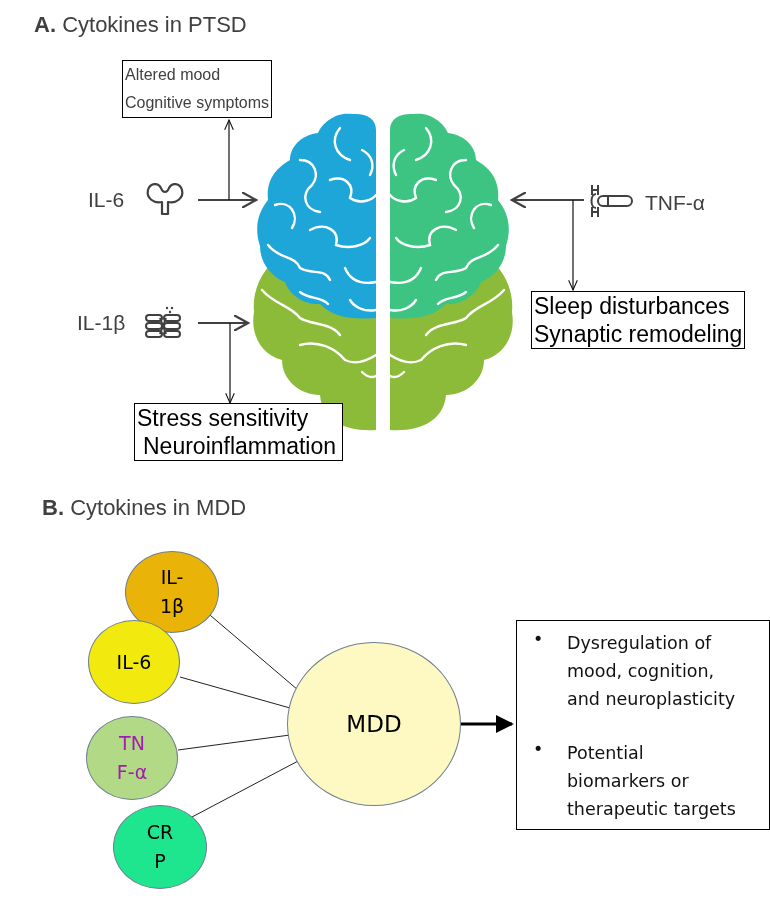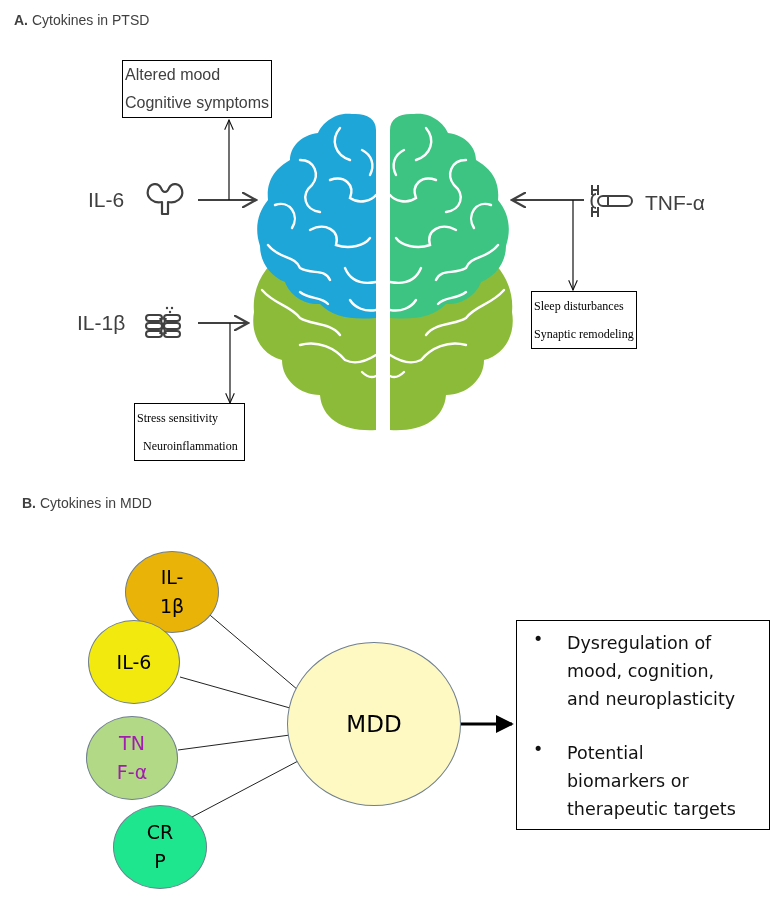--- a/index.html
+++ b/index.html
@@ -1,23 +1,23 @@
 <!DOCTYPE html>
 <html><head>
 <meta charset="utf-8">
 <style>
   html, body { margin: 0; padding: 0; background: #ffffff; }
   body { width: 770px; height: 902px; position: relative; overflow: hidden; font-family: "Liberation Sans", sans-serif; }
   .abs { position: absolute; }
-  .section-title { font-size: 14px; color: #404040; white-space: nowrap; }
+  .section-title { font-size: 22px; color: #404040; white-space: nowrap; margin-left: 20px; }
   .section-title b { color: #404040; }
   .cyto-label { font-size: 21px; color: #404040; white-space: nowrap; }
   .effect-box { border: 1px solid #000; background: #fff; color: #111; line-height: 28px; padding: 0 2px; white-space: nowrap; }
   .box-sans { font-family: "Liberation Sans", sans-serif; font-size: 16px; color: #404040; }
-  .box-dejavu { font-family: Liberation Serif, serif; font-size: 12px; color: #000; }
+  .box-dejavu { font-family: Liberation Sans, sans-serif; font-size: 23px; color: #000; }
   .node { position: absolute; border-radius: 50%; border: 1px solid #6f7f8f; display: flex; align-items: center; justify-content: center; text-align: center; font-family: "DejaVu Sans", sans-serif; font-size: 19px; line-height: 29px; box-sizing: border-box; }
   .outcome-box { position: absolute; border: 1px solid #000; background: #fff; box-sizing: border-box; font-family: "DejaVu Sans", sans-serif; font-size: 17.5px; color: #111; }
   .outcome-item { display: flex; }
   .outcome-bullet { width: 50px; padding-left: 16px; box-sizing: border-box; }
   .outcome-text { line-height: 28px; width: 200px; }
   svg { position: absolute; left: 0; top: 0; }
 </style>
 </head>
 <body>
 

